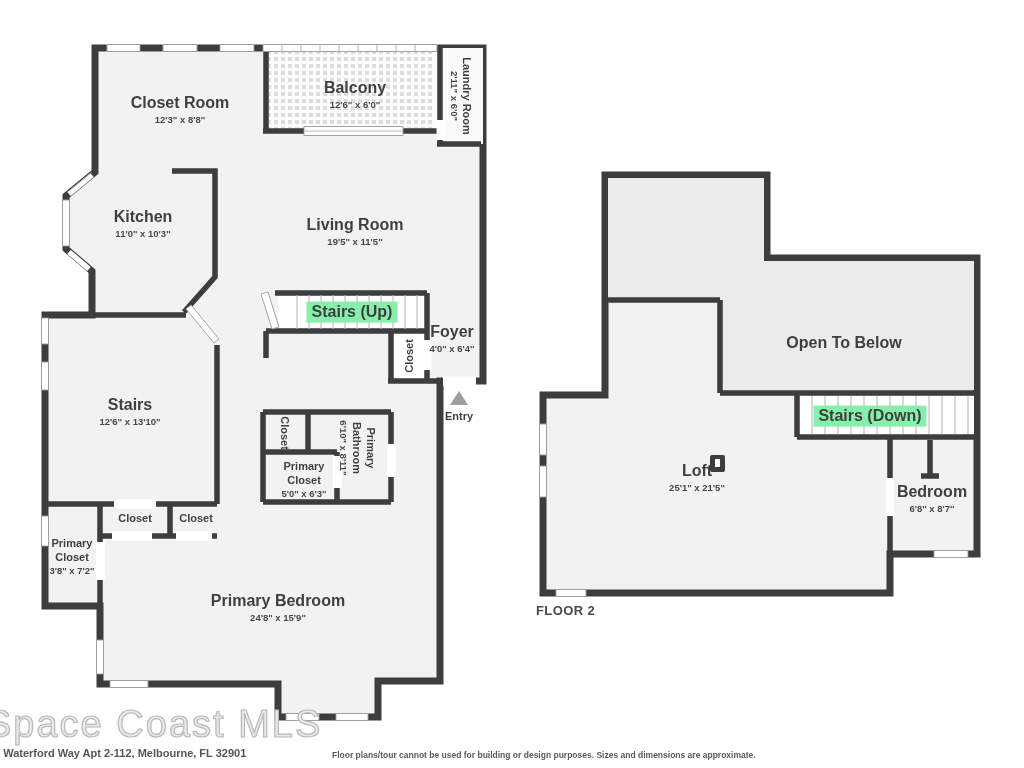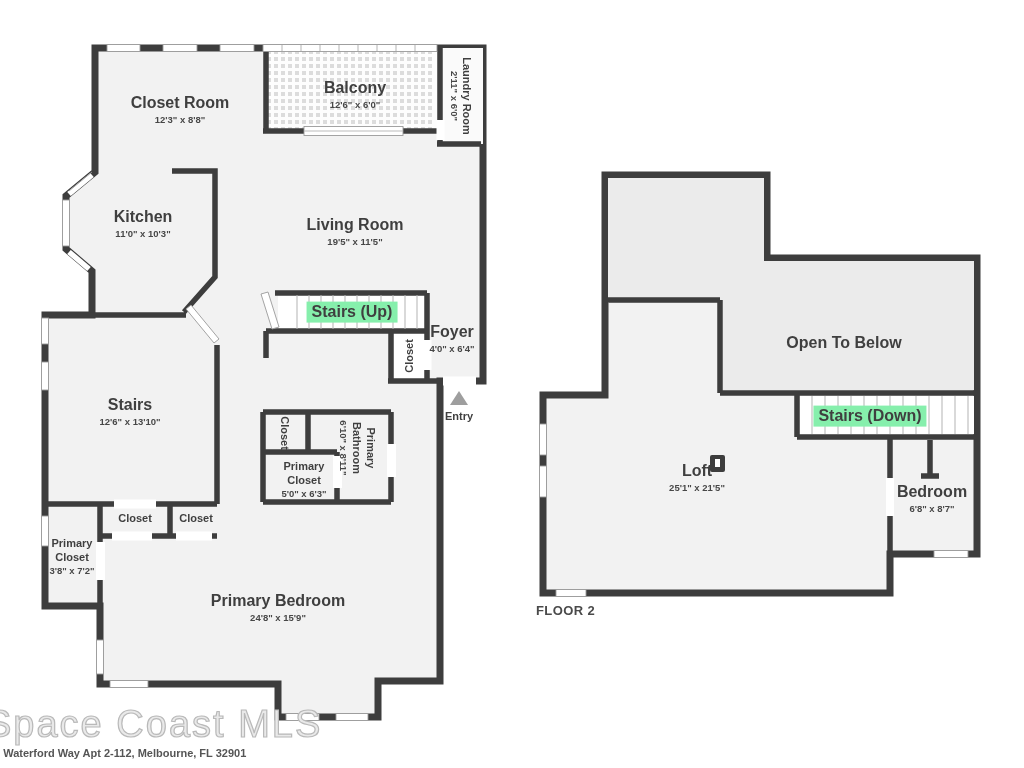--- a/index.html
+++ b/index.html
@@ -213,13 +213,14 @@
     <span class="dm">25'1" x 21'5"</span>
   </div>
   <div class="lbl" style="left:932px;top:499px">
     <span class="nm">Bedroom</span>
     <span class="dm">6'8" x 8'7"</span>
   </div>
   <div class="tag" style="left:536px;top:603px">FLOOR 2</div>
 
   <div id="watermark">Space Coast MLS</div>
   <div id="address">e Waterford Way Apt 2-112, Melbourne, FL 32901</div>
+  <div id="disclaimer">Floor plans/tour cannot be used for building or design purposes. Sizes and dimensions are approximate.</div>
 </div>
 
 </body></html>

